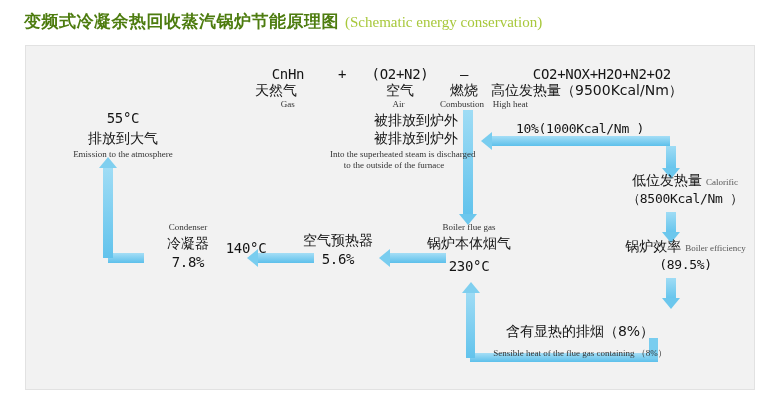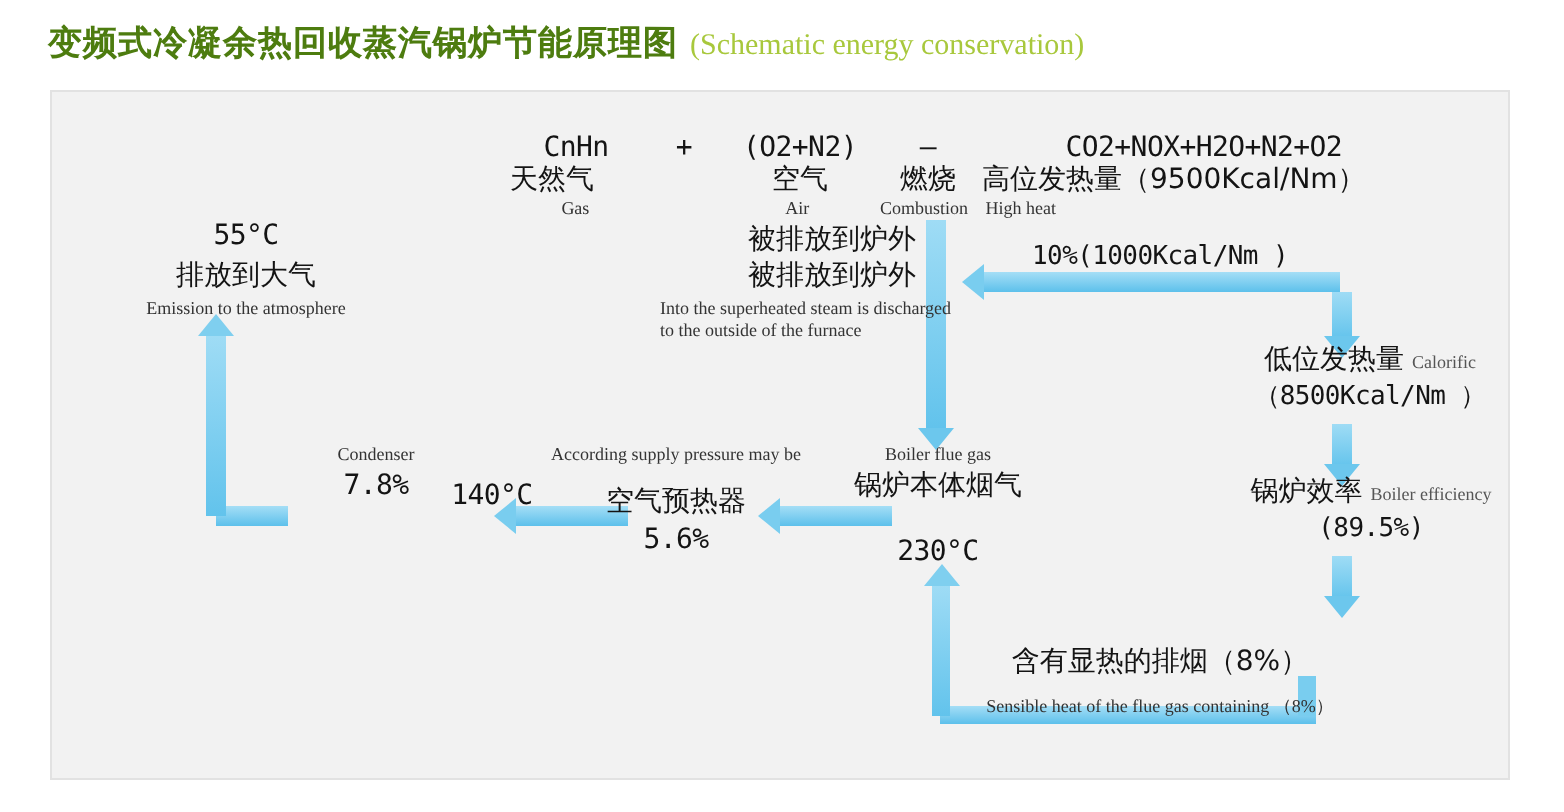--- a/index.html
+++ b/index.html
@@ -142,21 +142,21 @@
   <div class="node" style="left:38px;top:110px;width:170px;">
     <div class="num-lg">55°C</div>
     <div class="cn" style="margin-top:3px;">排放到大气</div>
     <div class="en" style="margin-top:3px;">Emission to the atmosphere</div>
   </div>
 
   <div class="node" style="left:330px;top:112px;width:128px;text-align:right;">
     <div class="cn">被排放到炉外</div>
     <div class="cn" style="margin-top:1px;">被排放到炉外</div>
     <div class="en" style="margin-top:3px;text-align:center;">Into the superheated steam is discharged</div>
-    <div class="en" style="text-align:left;">to the outside of the furnace</div>
+    <div class="en" style="text-align:center;">to the outside of the furnace</div>
   </div>
 
   <div class="node num" style="left:500px;top:121px;width:160px;">10%(1000Kcal/Nm )</div>
 
   <div class="node" style="left:600px;top:172px;width:170px;">
     <div class="row">
       <span class="cn">低位发热量</span>
       <span class="en-i">Calorific</span>
     </div>
     <div class="num" style="margin-top:2px;">（8500Kcal/Nm ）</div>
@@ -167,34 +167,34 @@
       <span class="cn">锅炉效率</span>
       <span class="en-i">Boiler efficiency</span>
     </div>
     <div class="num" style="margin-top:2px;">(89.5%)</div>
   </div>
 
 
   <div class="node" style="left:405px;top:222px;width:128px;">
     <div class="en">Boiler flue gas</div>
     <div class="cn" style="margin-top:2px;">锅炉本体烟气</div>
-    <div class="num-lg" style="margin-top:16px;">230°C</div>
+    <div class="num-lg" style="margin-top:6px;">230°C</div>
   </div>
 
   <div class="node" style="left:480px;top:323px;width:200px;">
     <div class="cn">含有显热的排烟（8%）</div>
     <div class="en" style="margin-top:8px;">Sensible heat of the flue gas containing （8%）</div>
   </div>
 
   <div class="node" style="left:272px;top:222px;width:132px;">
-    <div class="en">According supply pressure may be</div>
     <div class="cn" style="margin-top:10px;">空气预热器</div>
     <div class="num-lg" style="margin-top:2px;">5.6%</div>
   </div>
 
   <div class="node num-lg" style="left:206px;top:240px;width:80px;">140°C</div>
 
   <div class="node" style="left:130px;top:222px;width:116px;">
     <div class="en">Condenser</div>
+    <div class="cn" style="margin-top:2px;">冷凝器</div>
     <div class="num-lg" style="margin-top:2px;">7.8%</div>
   </div>
 
 </div>
 
 </body></html>

